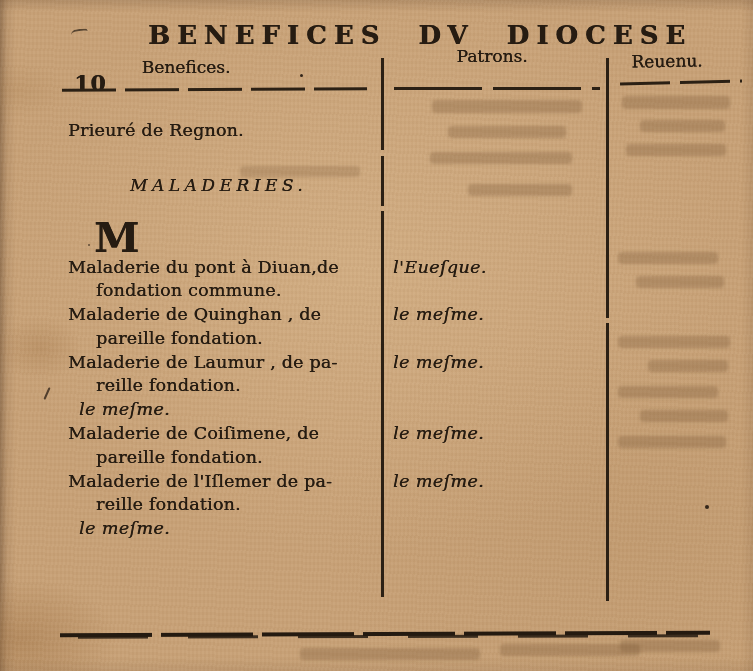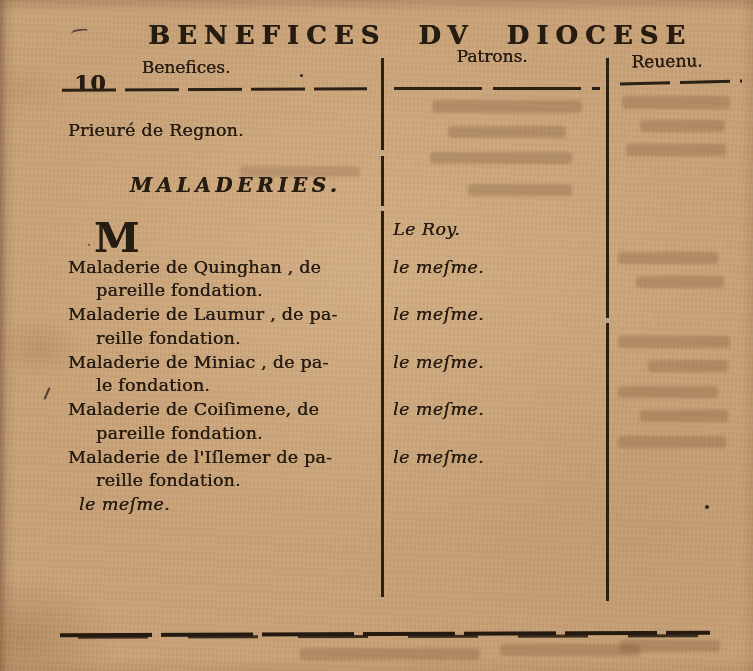--- a/index.html
+++ b/index.html
@@ -46,21 +46,21 @@
     background:linear-gradient(180deg,#2b2014 0 92px,transparent 92px 98px,#2b2014 98px 148px,transparent 148px 153px,#2b2014 153px 100%);}
   .v2{left:606px;top:58px;height:543px;
     background:linear-gradient(180deg,#2b2014 0 260px,transparent 260px 265px,#2b2014 265px 100%);}
   .bottom-rule{position:absolute;left:60px;top:632px;width:650px;height:4px;transform:rotate(-.2deg);
     background:repeating-linear-gradient(90deg,#241a10 0 92px,transparent 92px 101px);}
   .bottom-rule2{position:absolute;left:78px;top:635px;width:620px;height:3px;transform:rotate(-.15deg);
     background:repeating-linear-gradient(90deg,#241a10 0 70px,transparent 70px 110px);opacity:.85;}
   .tbl{position:absolute;left:68px;top:97px;width:684px;font-size:17.5px;line-height:23.5px;
     letter-spacing:.2px;text-shadow:.35px 0 0 currentColor;}
   .irow{height:23.5px;margin-top:22px;}
-  .heading{font-style:italic;font-size:20px;letter-spacing:4.5px;margin:31px 0 21px 62px;font-weight:bold;}
+  .heading{font-style:italic;font-size:17px;letter-spacing:4.5px;margin:31px 0 21px 62px;}
   .row{display:flex;align-items:flex-start;margin-bottom:.5px;}
   .c1{width:314px;white-space:pre-line;}
   .c1.hang{padding-left:28px;text-indent:-28px;box-sizing:border-box;}
   .c2{width:215px;padding-left:11px;font-style:italic;letter-spacing:.4px;white-space:pre-line;}
   .bene{white-space:pre-line;}
   .dropcap{float:left;font-size:41px;line-height:34px;margin:3px 6px 0 26px;font-weight:600;}
   .bleed{position:absolute;background:rgba(118,86,54,.30);filter:blur(1.6px);border-radius:4px;
     pointer-events:none;}
   .dot{position:absolute;background:#33261a;border-radius:50%;}
   .slashmark{position:absolute;left:46px;top:387px;width:2px;height:13px;background:#33261a;
@@ -87,35 +87,37 @@
 
 <div class="tbl ink">
   <div class="irow">
     <span class="bene">Prieuré de Regnon.</span>
   </div>
 
   <div class="heading">MALADERIES.</div>
 
   <div class="row">
     <div class="c1"><span class="dropcap">M</span></div>
-    <div class="c2">Le Roy.</div>
+  </div>
+  <div class="row">
+    <div class="c1 hang">Maladerie du pont à Diuan,de
+fondation commune.</div>
+    <div class="c2">l'Eueſque.</div>
   </div>
   <div class="row">
     <div class="c1 hang">Maladerie de Quinghan , de
 pareille fondation.</div>
     <div class="c2">le meſme.</div>
   </div>
   <div class="row">
     <div class="c1 hang">Maladerie de Laumur , de pa-
 reille fondation.</div>
     <div class="c2">le meſme.</div>
   </div>
   <div class="row">
-    <div class="c1 hang">Maladerie de Miniac , de pa-
-le fondation.</div>
     <div class="c2">le meſme.</div>
   </div>
   <div class="row">
     <div class="c1 hang">Maladerie de Coiſimene, de
 pareille fondation.</div>
     <div class="c2">le meſme.</div>
   </div>
   <div class="row">
     <div class="c1 hang">Maladerie de l'Iſlemer de pa-
 reille fondation.</div>

